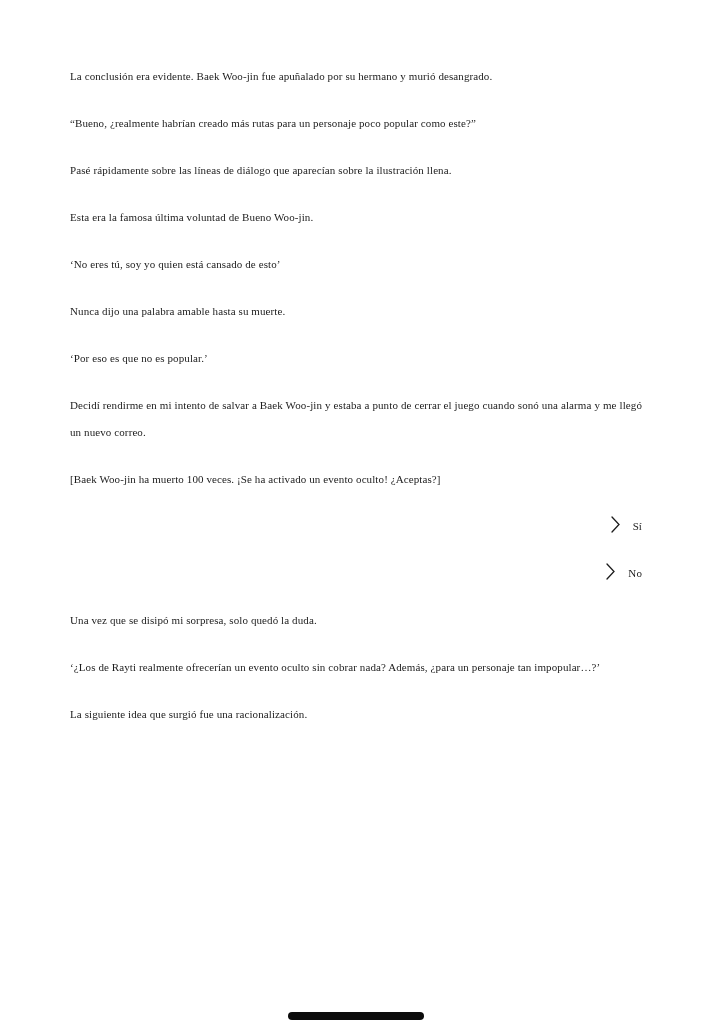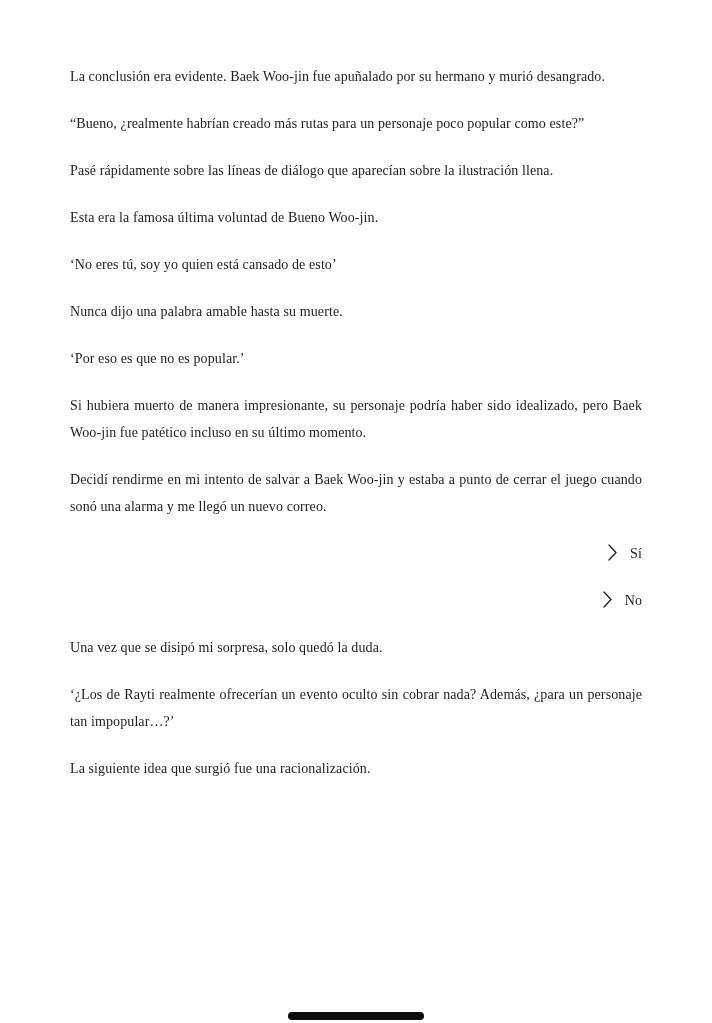--- a/index.html
+++ b/index.html
@@ -13,21 +13,21 @@
     font-family: "Liberation Serif", "DejaVu Serif", serif;
     color: #1c1c1c;
     overflow: hidden;
     position: relative;
   }
   .content {
     padding: 63px 70px 0 70px;
   }
   p.para {
     margin: 0 0 20px 0;
-    font-size: 14px;
+    font-size: 11px;
     line-height: 27px;
     text-align: justify;
     text-justify: inter-word;
     letter-spacing: 0.1px;
   }
   p.para.choice {
     text-align: right;
   }
   .chevron {
     display: inline-block;
@@ -53,22 +53,22 @@
 <body>
 
 <div class="content" id="content">
     <p class="para">La conclusión era evidente. Baek Woo-jin fue apuñalado por su hermano y murió desangrado.</p>
     <p class="para">“Bueno, ¿realmente habrían creado más rutas para un personaje poco popular como este?”</p>
     <p class="para">Pasé rápidamente sobre las líneas de diálogo que aparecían sobre la ilustración llena.</p>
     <p class="para">Esta era la famosa última voluntad de Bueno Woo-jin.</p>
     <p class="para">‘No eres tú, soy yo quien está cansado de esto’</p>
     <p class="para">Nunca dijo una palabra amable hasta su muerte.</p>
     <p class="para">‘Por eso es que no es popular.’</p>
-    <p class="para">Si hubiera muerto de manera impresionante, su personaje podría haber sido idealizado, pero Baek Woo-jin fue patético incluso en su último momento.</p>
     <p class="para">Decidí rendirme en mi intento de salvar a Baek Woo-jin y estaba a punto de cerrar el juego cuando sonó una alarma y me llegó un nuevo correo.</p>
+    <p class="para">[Baek Woo-jin ha muerto 100 veces. ¡Se ha activado un evento oculto! ¿Aceptas?]</p>
     <p class="para choice"><span class="chevron"><svg width="11" height="17" viewBox="0 0 11 17" aria-hidden="true">
           <path d="M2 1 L9 8.5 L2 16" fill="none" stroke="currentColor" stroke-width="1.3" stroke-linecap="round"></path>
         </svg></span><span>Sí</span></p>
     <p class="para choice"><span class="chevron"><svg width="11" height="17" viewBox="0 0 11 17" aria-hidden="true">
           <path d="M2 1 L9 8.5 L2 16" fill="none" stroke="currentColor" stroke-width="1.3" stroke-linecap="round"></path>
         </svg></span><span>No</span></p>
     <p class="para">Una vez que se disipó mi sorpresa, solo quedó la duda.</p>
     <p class="para">‘¿Los de Rayti realmente ofrecerían un evento oculto sin cobrar nada? Además, ¿para un personaje tan impopular…?’</p>
     <p class="para">La siguiente idea que surgió fue una racionalización.</p>
   </div>

